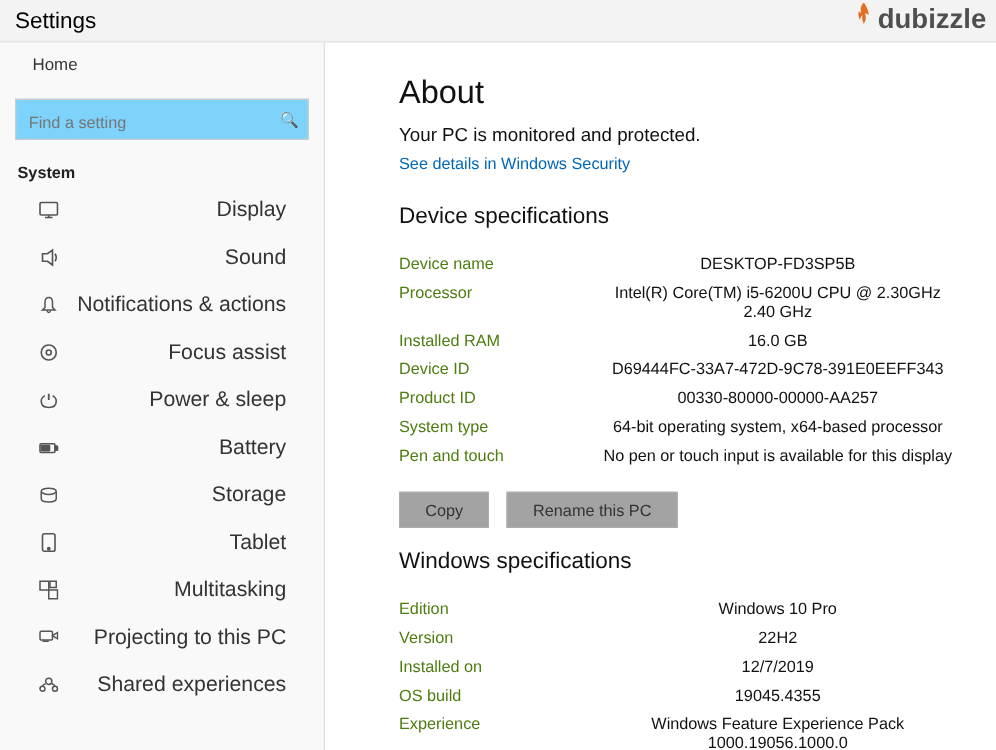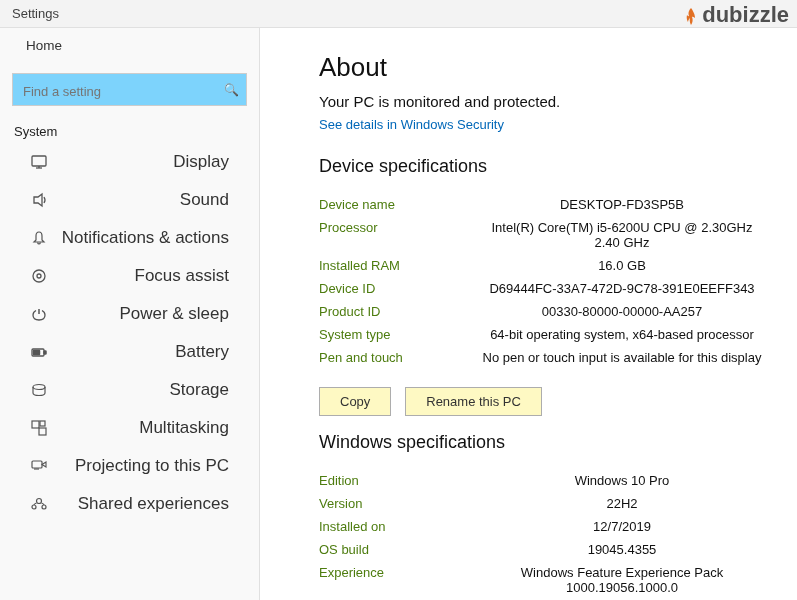--- a/index.html
+++ b/index.html
@@ -11,37 +11,37 @@
       height: 600px;
       overflow: hidden;
       display: flex;
       flex-direction: column;
     }
 
     
     .top-bar {
       background: #f3f3f3;
       padding: 6px 12px;
-      font-size: 13px;
-      color: #404040;
+      font-size: 18px;
+      color: #000000;
       border-bottom: 1px solid #e0e0e0;
     }
 
     
     .watermark {
       position: absolute;
       top: 2px;
       right: 8px;
       font-size: 22px;
       font-weight: bold;
       color: #333;
       opacity: 0.85;
       z-index: 100;
       display: flex;
-      align-items: flex-end;
+      align-items: flex-start;
       gap: 4px;
     }
     .watermark-flame {
       display: inline-block;
       width: 14px;
       height: 20px;
     }
 
     .main-layout {
       display: flex;
@@ -79,21 +79,21 @@
       right: 8px;
       top: 50%;
       transform: translateY(-50%);
       color: #666;
       font-size: 12px;
     }
 
     .sidebar-section-label {
       padding: 8px 14px 4px 14px;
       font-size: 13px;
-      font-weight: 400;
+      font-weight: 700;
       color: #222;
     }
 
     .sidebar-item {
       display: flex;
       align-items: center;
       padding: 9px 30px;
       cursor: pointer;
       color: #333;
       font-size: 17px;
@@ -182,21 +182,21 @@
       padding-right: 16px;
     }
     .spec-table tr td:last-child {
       color: #111;
       text-align: center;
     }
 
     .btn {
       display: inline-block;
       padding: 6px 20px;
-      background: #fef9c3;
+      background: #a3a3a3;
       border: 1px solid #adadad;
       color: #333;
       font-size: 13px;
       cursor: pointer;
       margin-right: 10px;
       margin-bottom: 16px;
     }
   </style>
 </head>
 <body>
@@ -297,20 +297,29 @@
     <div class="sidebar-item">
       <div class="item-icon">
         <svg viewBox="0 0 16 16">
             <ellipse cx="8" cy="5" rx="6" ry="2.5" stroke="#555" stroke-width="1.2" fill="none"></ellipse>
             <path d="M2 5 L2 11 Q2 13.5 8 13.5 Q14 13.5 14 11 L14 5" stroke="#555" stroke-width="1.2" fill="none"></path>
           </svg>
       </div>
       <span>Storage</span>
     </div>
 
+    <div class="sidebar-item">
+      <div class="item-icon">
+        <svg viewBox="0 0 16 16">
+            <rect x="3" y="1" width="10" height="14" rx="1.5" stroke="#555" stroke-width="1.3" fill="none"></rect>
+            <circle cx="8" cy="13" r="0.8" fill="#555"></circle>
+          </svg>
+      </div>
+      <span>Tablet</span>
+    </div>
 
     <div class="sidebar-item">
       <div class="item-icon">
         <svg viewBox="0 0 16 16">
             <rect x="1" y="1" width="7" height="7" stroke="#555" stroke-width="1.2" fill="none"></rect>
             <rect x="8" y="8" width="7" height="7" stroke="#555" stroke-width="1.2" fill="none"></rect>
             <rect x="9" y="1" width="5" height="5" stroke="#555" stroke-width="1.2" fill="none"></rect>
           </svg>
       </div>
       <span>Multitasking</span>

